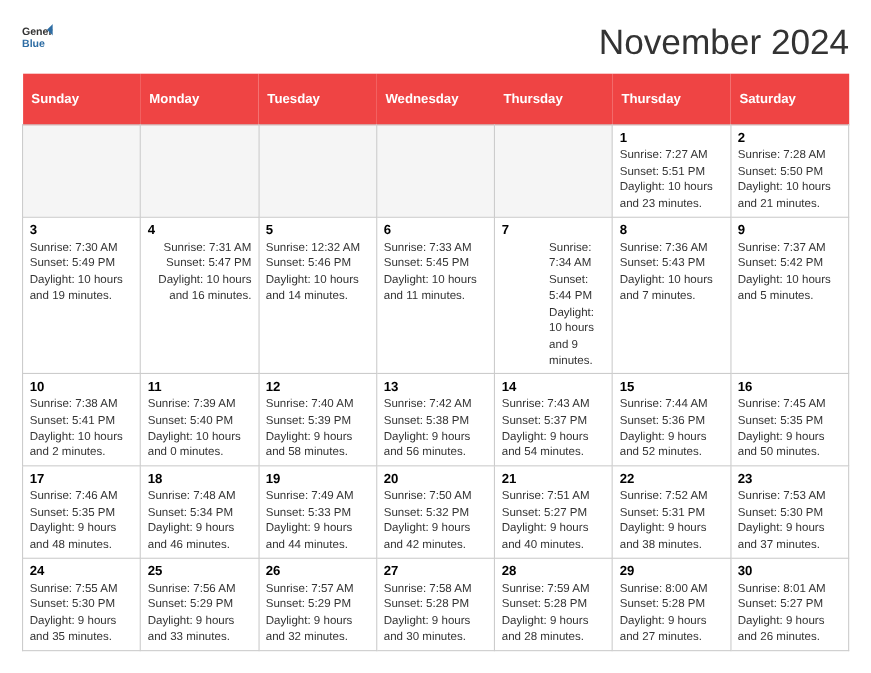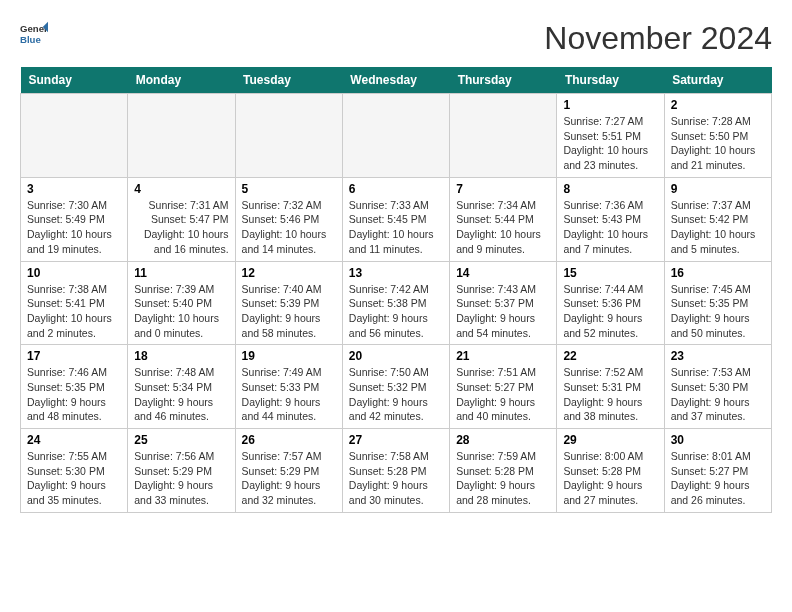--- a/index.html
+++ b/index.html
@@ -36,24 +36,24 @@
     .location-title {
       font-size: 16px;
       color: #555;
     }
     .calendar {
       width: 100%;
       border-collapse: collapse;
       font-size: 11px;
     }
     .calendar th {
-      background-color: #0f766e;
+      background-color: #ef4444;
       color: white;
       text-align: left;
-      padding: 6px 8px;
+      padding: 16px 8px;
       font-size: 12px;
       font-weight: bold;
     }
     .calendar td {
       border: 1px solid #ccc;
       vertical-align: top;
       padding: 4px 6px;
       width: calc(100% / 7);
       min-height: 80px;
       height: 80px;
@@ -143,33 +143,33 @@
 Daylight: 10 hours and 19 minutes.</div>
         </td>
         <td>
           <span class="day-number">4</span>
           <div class="day-detail" style="white-space: pre-line; text-align: right;">Sunrise: 7:31 AM
 Sunset: 5:47 PM
 Daylight: 10 hours and 16 minutes.</div>
         </td>
         <td>
           <span class="day-number">5</span>
-          <div class="day-detail" style="white-space: pre-line;">Sunrise: 7:32 AM
+          <div class="day-detail" style="white-space: pre-line;">Sunrise: 12:32 AM
 Sunset: 5:46 PM
 Daylight: 10 hours and 14 minutes.</div>
         </td>
         <td>
           <span class="day-number">6</span>
           <div class="day-detail" style="white-space: pre-line;">Sunrise: 7:33 AM
 Sunset: 5:45 PM
 Daylight: 10 hours and 11 minutes.</div>
         </td>
         <td>
           <span class="day-number">7</span>
-          <div class="day-detail" style="white-space: pre-line;">Sunrise: 7:34 AM
+          <div class="day-detail" style="white-space: pre-line; margin-left: 43px;">Sunrise: 7:34 AM
 Sunset: 5:44 PM
 Daylight: 10 hours and 9 minutes.</div>
         </td>
         <td>
           <span class="day-number">8</span>
           <div class="day-detail" style="white-space: pre-line;">Sunrise: 7:36 AM
 Sunset: 5:43 PM
 Daylight: 10 hours and 7 minutes.</div>
         </td>
         <td>

